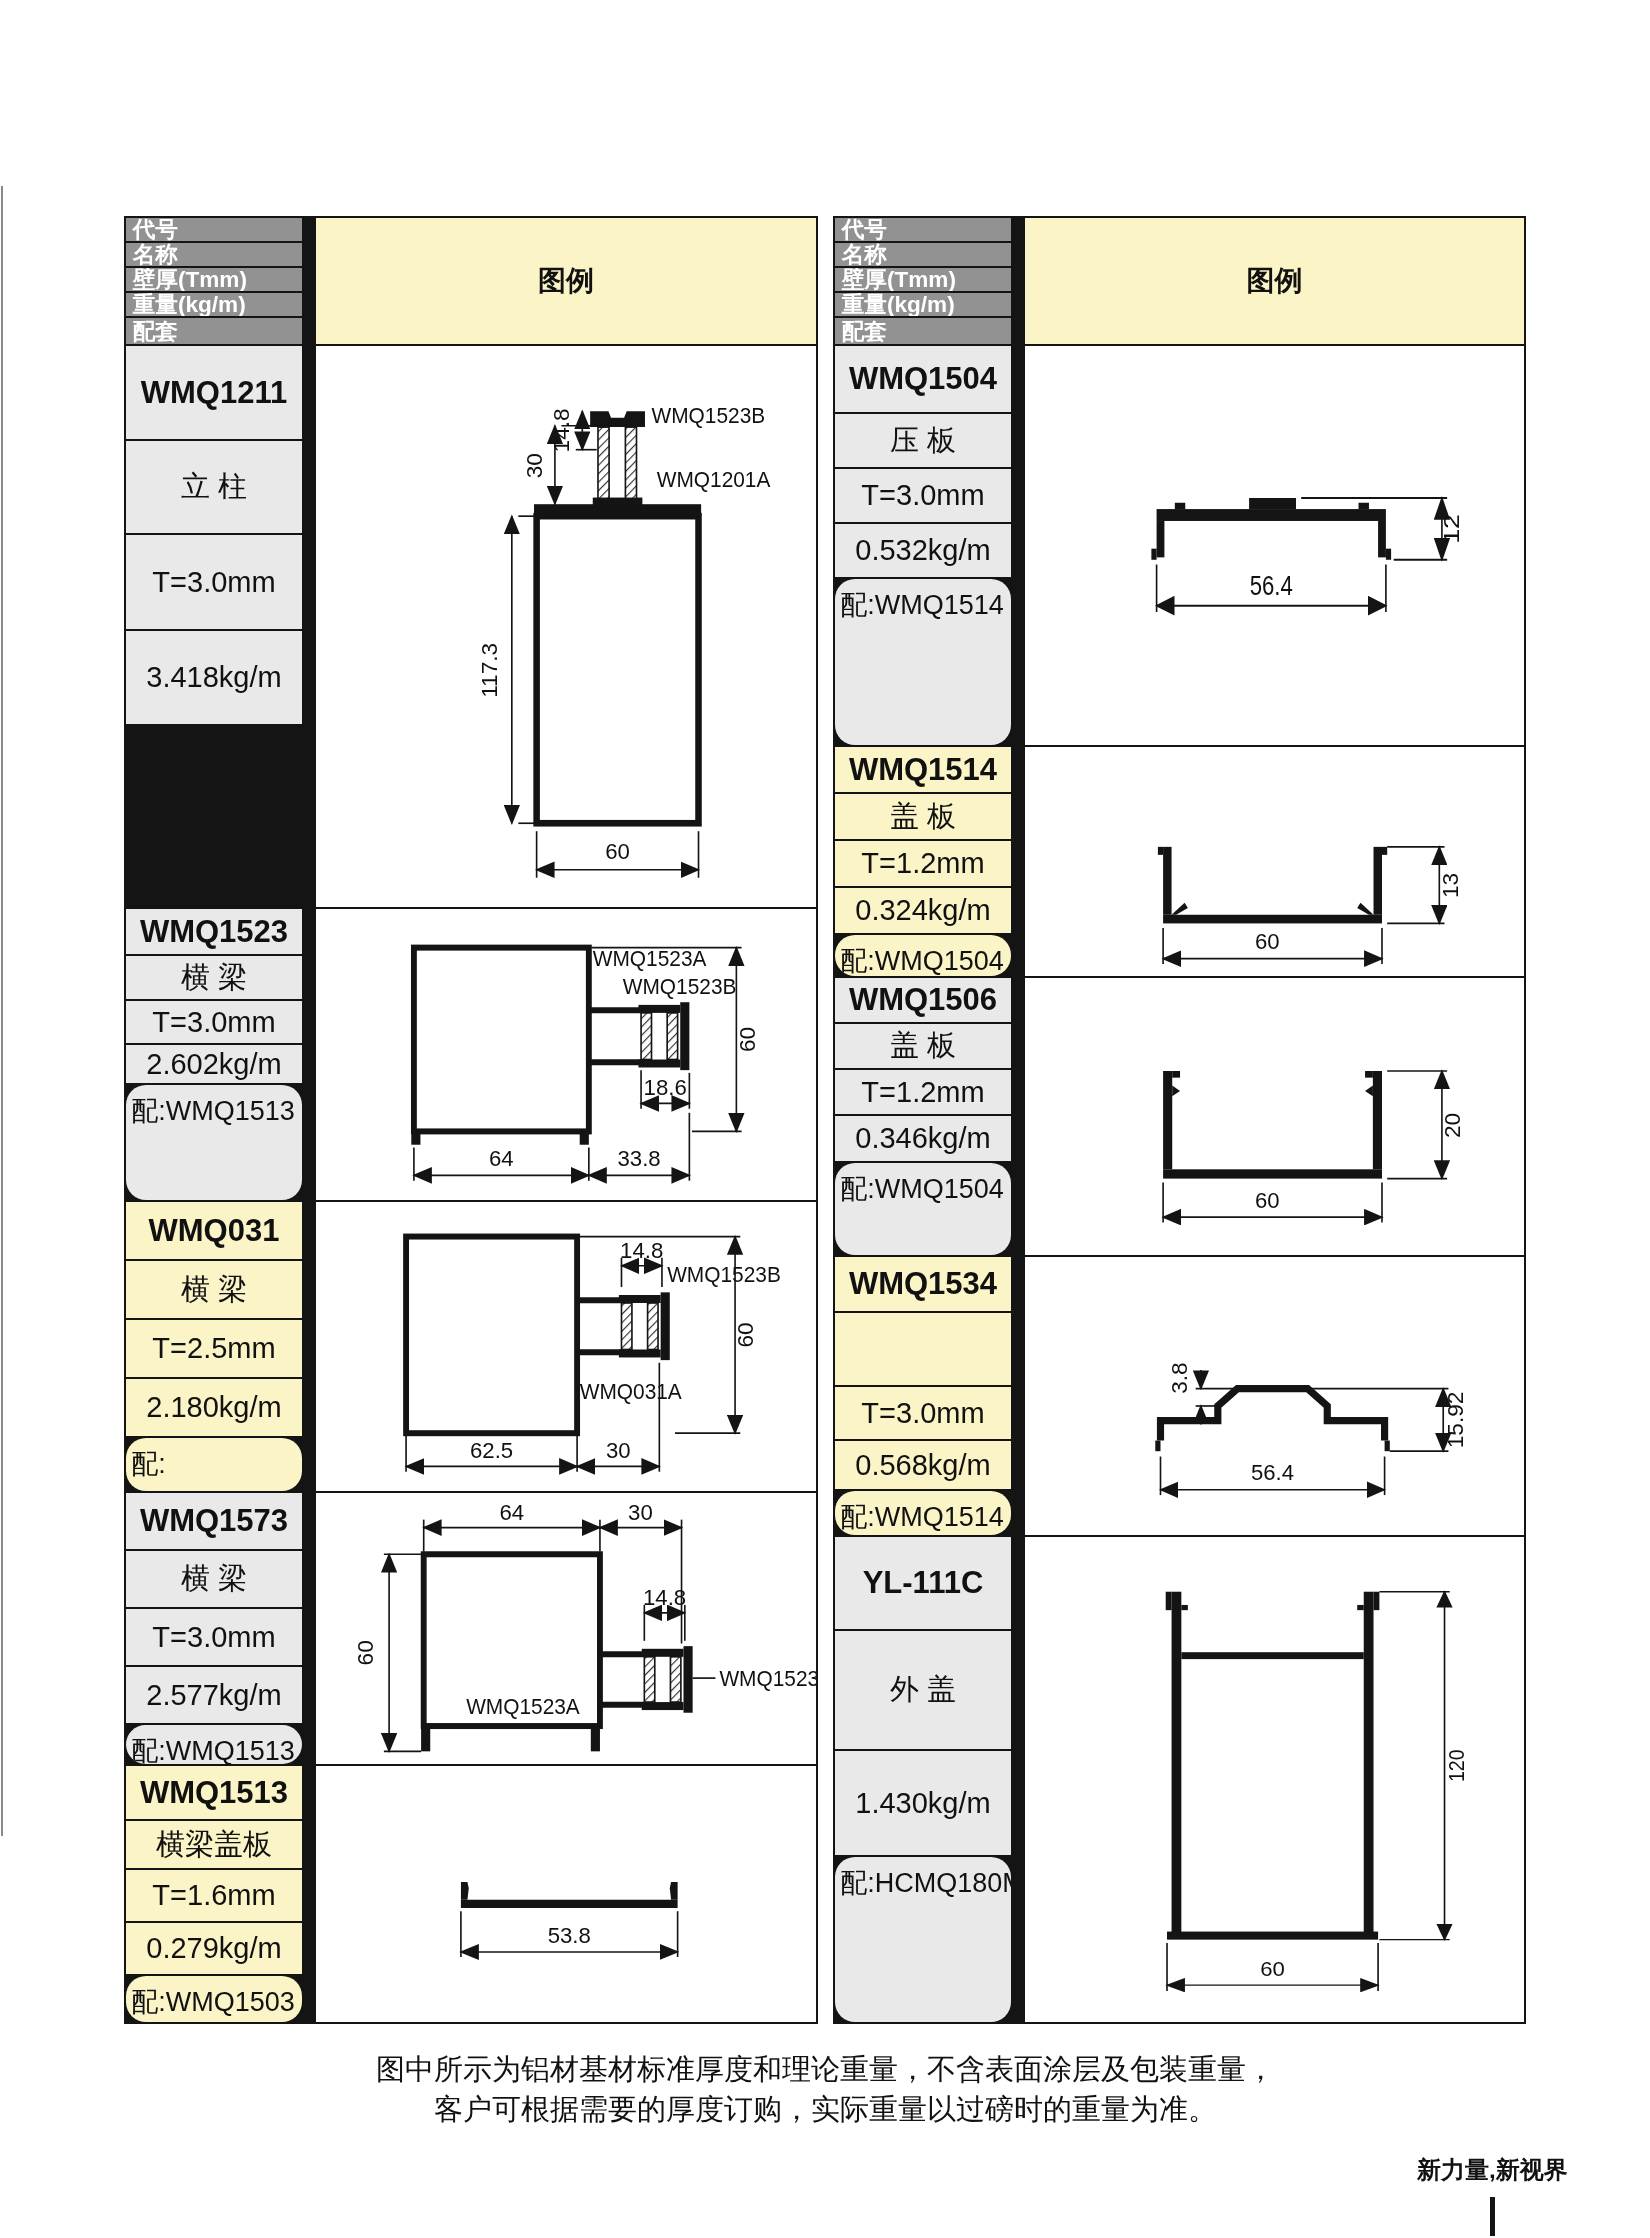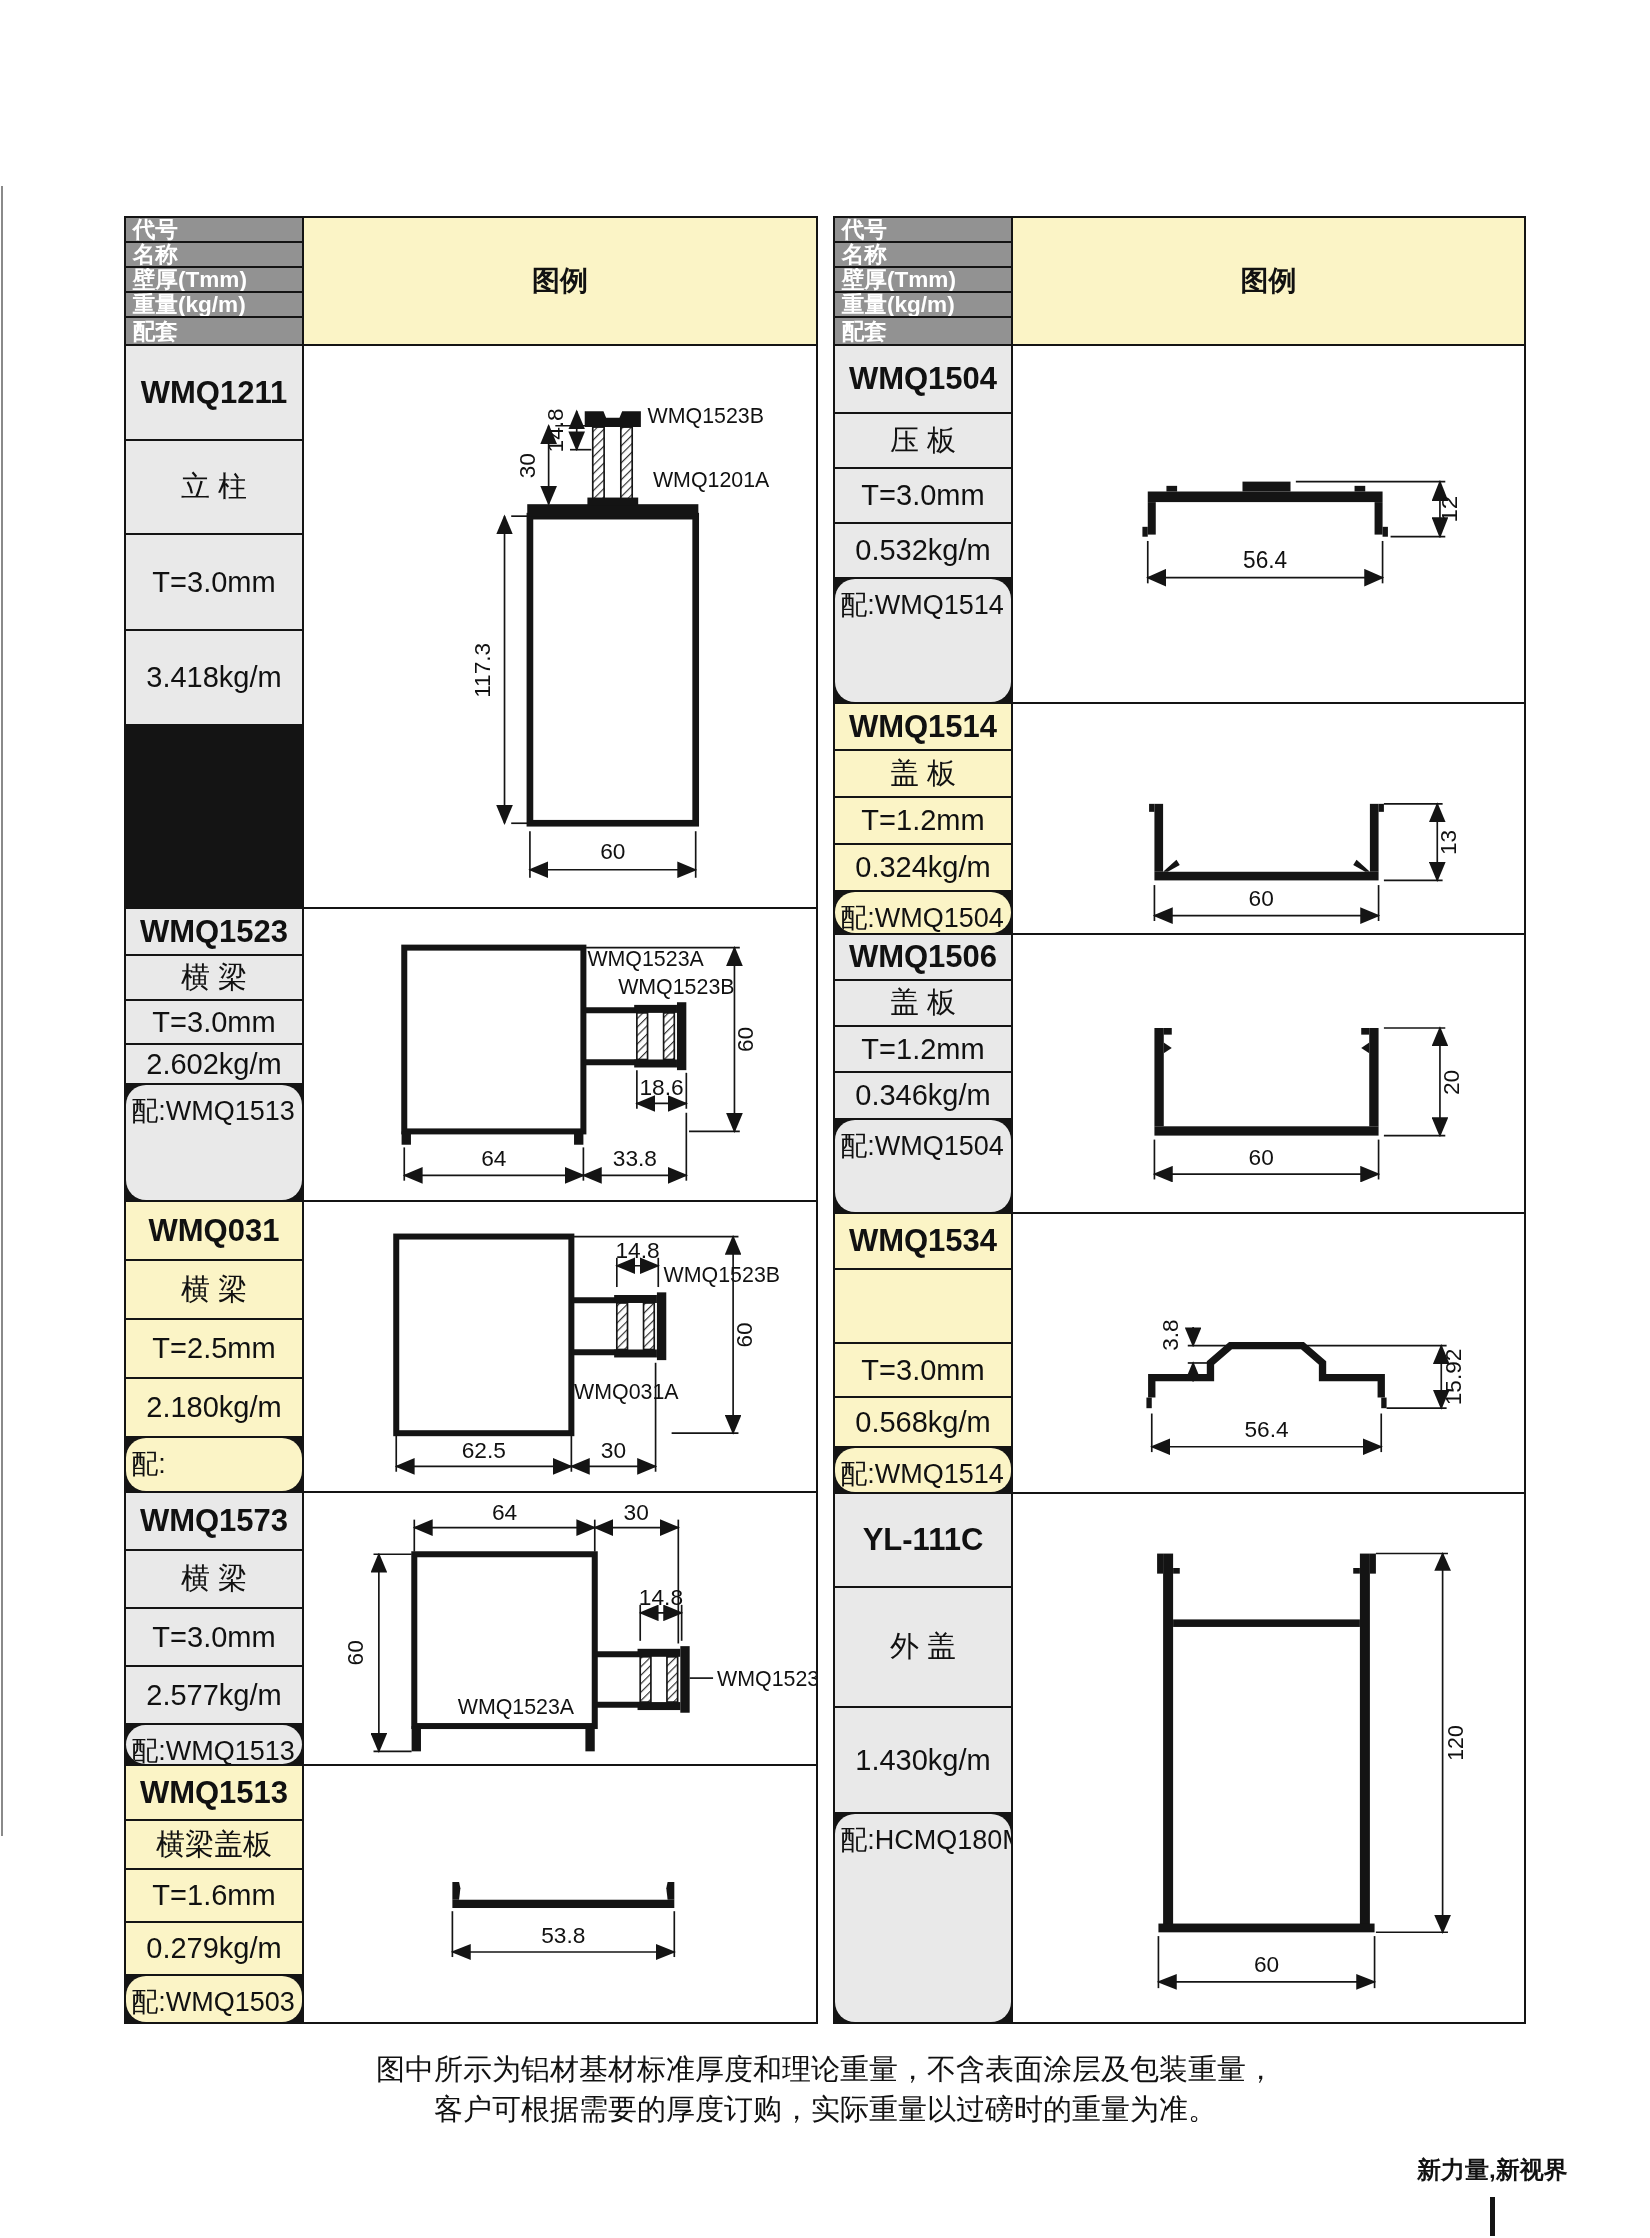--- a/index.html
+++ b/index.html
@@ -5,21 +5,21 @@
   html,body{margin:0;padding:0;}
   body{width:1651px;height:2239px;position:relative;background:#fff;
        font-family:"Liberation Sans",sans-serif;color:#111;}
   .edge-mark{position:absolute;left:0.7px;top:186px;width:2px;height:1650px;background:#8a8a8a;}
 
   .ptable{position:absolute;top:216px;height:1808px;border:2.7px solid #141414;background:#141414;
           display:flex;flex-direction:column;gap:2px;box-sizing:border-box;}
   .ptable.left{left:124px;width:694px;}
   .ptable.right{left:833px;width:693px;}
 
-  .block{display:flex;gap:2px;flex:none;}
+  .block{display:flex;gap:14px;flex:none;}
   .block.grow{flex:1;}
   .labels{width:176px;flex:none;display:flex;flex-direction:column;gap:2px;}
   .cell{display:flex;align-items:center;justify-content:center;overflow:hidden;}
   .gray .cell{background:#e9e9e9;}
   .yellow .cell{background:#fbf4c6;}
   .hdr .cell{background:#929292;color:#fff;font-weight:bold;font-size:22.6px;
              justify-content:flex-start;padding-left:6.7px;box-sizing:border-box;}
   .code{font-weight:bold;font-size:31px;letter-spacing:0;}
   .name{font-size:29px;}
   .spec{font-size:29px;}
@@ -286,21 +286,21 @@
     <div class="labels">
       <div class="cell" style="height:23px">代号</div>
       <div class="cell" style="height:23px">名称</div>
       <div class="cell" style="height:23px">壁厚(Tmm)</div>
       <div class="cell" style="height:23px">重量(kg/m)</div>
       <div class="cell" style="flex:1">配套</div>
     </div>
     <div class="legend-header">图例</div>
   </div>
 
-  <div class="block gray" style="height:356px">
+  <div class="block gray" style="height:399px">
     <div class="labels">
       <div class="cell code" style="height:66px">WMQ1504</div>
       <div class="cell name" style="height:53px">压  板</div>
       <div class="cell spec" style="height:53px">T=3.0mm</div>
       <div class="cell spec" style="height:53px">0.532kg/m</div>
       <div class="cell match" style="flex:1">配:WMQ1514</div>
     </div>
     <div class="legend-cell">
       <svg viewBox="0 0 766 504" preserveAspectRatio="none">
         <defs>

